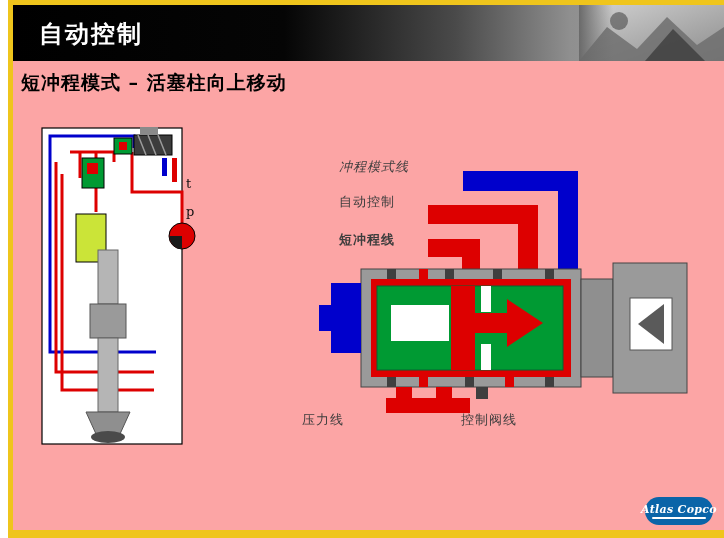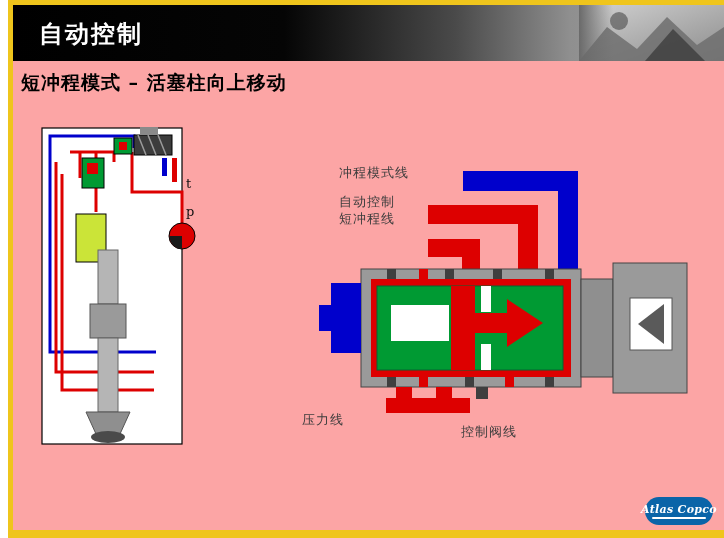--- a/index.html
+++ b/index.html
@@ -190,24 +190,24 @@
     <rect x="183" y="234" width="12" height="12" fill="#3f3f3f"></rect>
 
     <g>
       <rect x="288" y="126" width="32" height="98" fill="#8f8f8f" stroke="#444"></rect>
       <rect x="320" y="110" width="74" height="130" style="fill:var(--body-gray)" stroke="#444"></rect>
       <rect x="337" y="145" width="42" height="52" fill="#ffffff" stroke="#555"></rect>
       <polygon points="345,171 371,151 371,191" fill="#5a5a5a"></polygon>
     </g>
   </svg>
 
-  <div class="dlabel" style="left:326px; top:159px;">冲程模式线</div>
+  <div class="dlabel" style="left:326px; top:153px;font-style:italic;">冲程模式线</div>
   <div class="dlabel" style="left:326px; top:188px;">自动控制</div>
-  <div class="dlabel" style="left:326px; top:205px;">短冲程线</div>
+  <div class="dlabel" style="left:326px; top:226px;font-weight:bold;">短冲程线</div>
   <div class="dlabel" style="left:289px; top:406px;">压力线</div>
-  <div class="dlabel" style="left:448px; top:418px;">控制阀线</div>
+  <div class="dlabel" style="left:448px; top:406px;">控制阀线</div>
 
   <div class="logo">
     <span class="logo-text">Atlas Copco</span>
     <div class="logo-underline"></div>
   </div>
 
 </div>
 
 </body></html>

